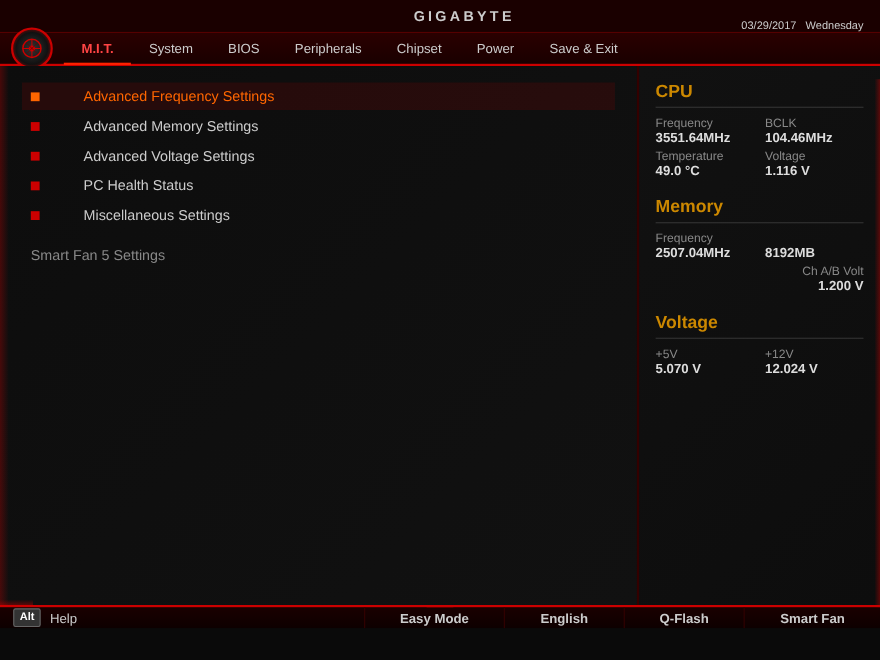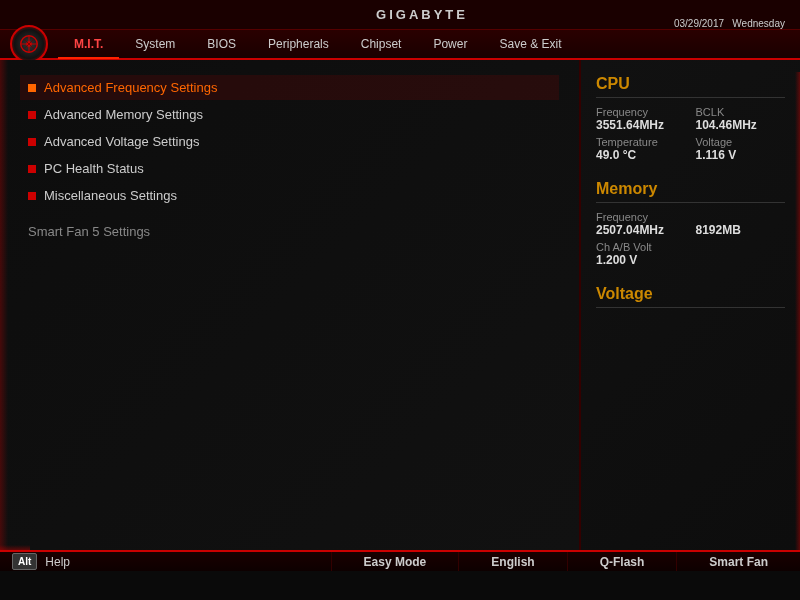--- a/index.html
+++ b/index.html
@@ -142,20 +142,21 @@
     }
 
     .menu-item {
       display: flex;
       align-items: center;
       padding: 5px 8px;
       color: #cccccc;
       font-size: 13px;
       cursor: pointer;
       margin-bottom: 2px;
+      gap: 32px;
     }
 
     .menu-item.active {
       color: #ff6600;
       background: rgba(180, 0, 0, 0.15);
     }
 
     .menu-dot {
       width: 8px;
       height: 8px;
@@ -209,20 +210,21 @@
     }
 
     .info-value {
       color: #dddddd;
       font-size: 12px;
       font-weight: bold;
     }
 
     .info-full {
       margin-top: 4px;
+      text-align: right;
     }
 
     
     .bottom-bar {
       height: 21px;
       background: linear-gradient(to bottom, #1a0000, #0d0000);
       border-top: 2px solid #cc0000;
       display: flex;
       align-items: center;
       position: relative;
@@ -404,20 +406,30 @@
         <div class="info-value">8192MB</div>
       </div>
       <div class="info-full">
         <div class="info-label">Ch A/B Volt</div>
         <div class="info-value">1.200 V</div>
       </div>
     </div>
 
     <div class="info-section">
       <div class="info-section-title">Voltage</div>
+      <div class="info-grid">
+        <div>
+          <div class="info-label">+5V</div>
+          <div class="info-value">5.070 V</div>
+        </div>
+        <div>
+          <div class="info-label">+12V</div>
+          <div class="info-value">12.024 V</div>
+        </div>
+      </div>
     </div>
 
   </div>
   <div class="right-panel-corner"></div>
 </div>
 
 <div class="bottom-bar">
   <div class="help-section">
     <span class="alt-badge">Alt</span>
     <span class="help-text">Help</span>

